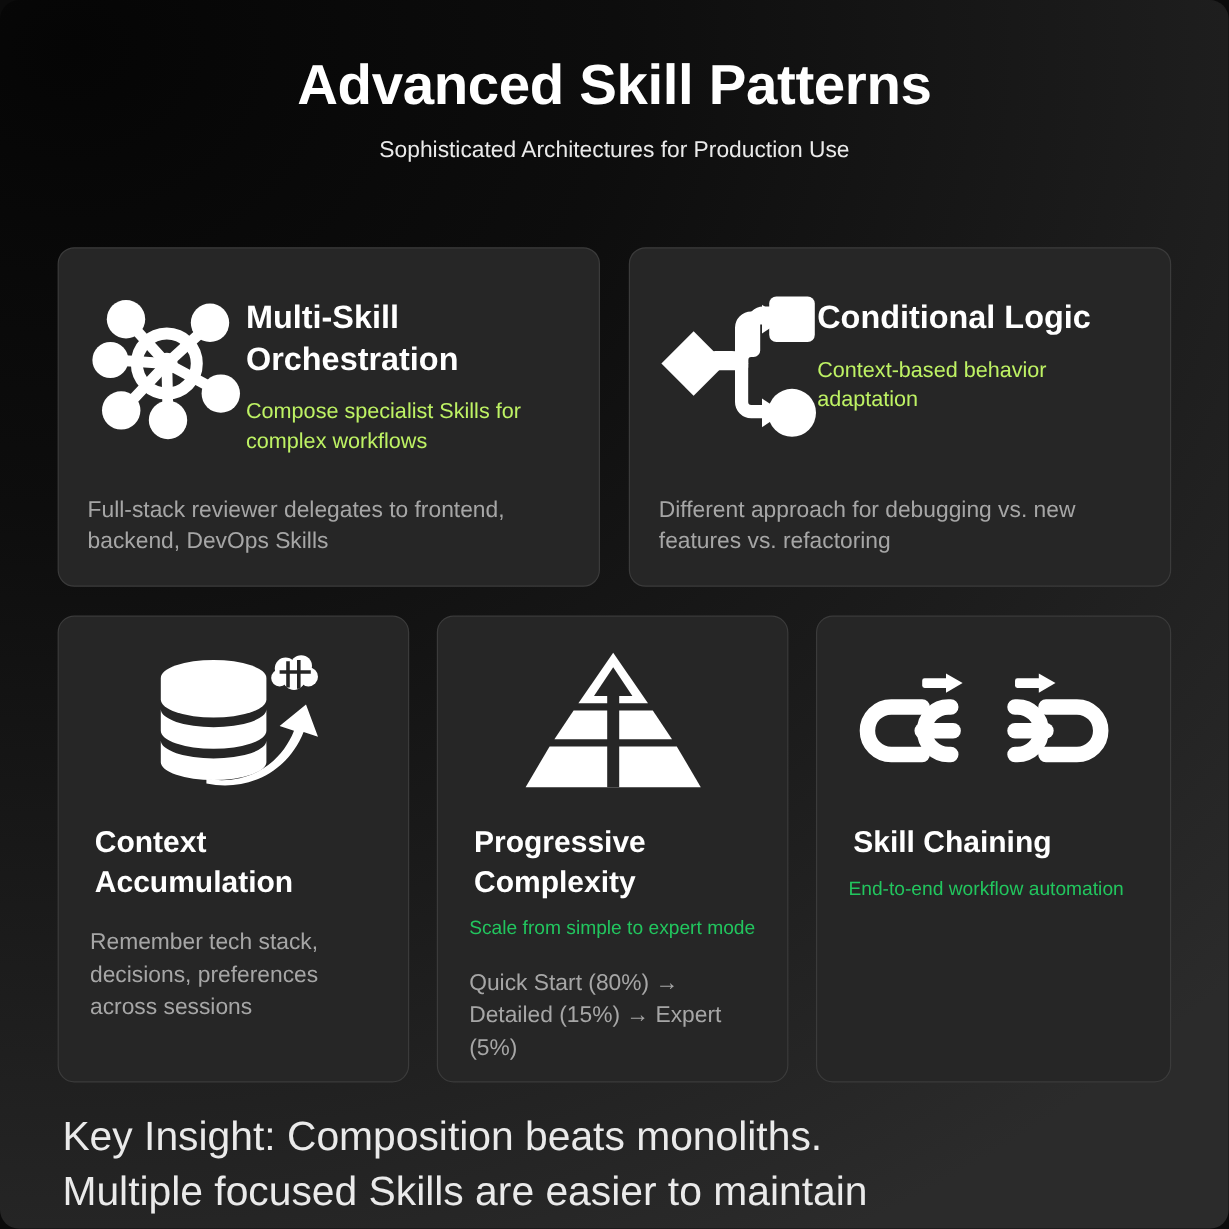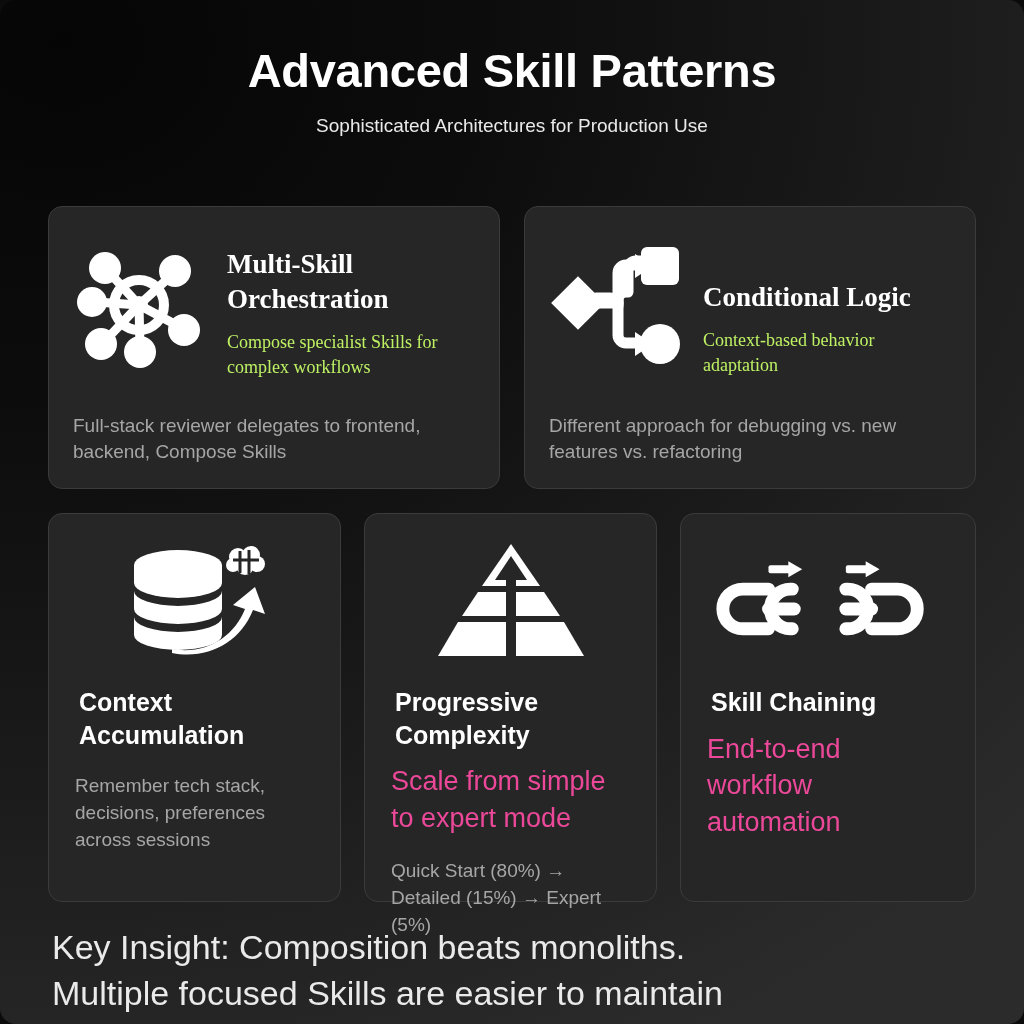--- a/index.html
+++ b/index.html
@@ -79,23 +79,21 @@
   .card-bot {
     width: 294px;
     height: 389px;
     padding: 24px 26px 0 26px;
   }
   .card-bot.wide { width: 296px; }
 
   
   .top-head {
     display: flex;
-    align-items: flex-end;
-    gap: 22px;
-    font-family: Liberation Serif, serif;
+    align-items: flex-start;
   }
   .icon-box {
     flex: 0 0 auto;
     width: 132px;
     height: 148px;
     display: flex;
     align-items: center;
     justify-content: center;
   }
   .top-text { padding-top: 18px; flex: 1 1 auto; }
@@ -136,22 +134,22 @@
   }
   .bot-title {
     margin: 4px;
     font-size: 25px;
     font-weight: bold;
     color: #ffffff;
     line-height: 1.3;
   }
   .bot-desc {
     margin: 12px 0 0 0;
-    font-size: 27px;
-    color: #ec4899;
+    font-size: 16px;
+    color: #22c55e;
     line-height: 1.36;
   }
   .bot-example {
     margin: 22px 0 0 0;
     font-size: 19px;
     color: #a6a6a6;
     line-height: 1.42;
   }
 
   
@@ -214,21 +212,21 @@
             </g>
             <circle cx="65" cy="65" r="25" fill="none" stroke="#ffffff" stroke-width="10"></circle>
             <circle cx="65" cy="65" r="9" fill="#ffffff"></circle>
           </svg>
         </div>
         <div class="top-text">
           <h2 class="card-title">Multi-Skill Orchestration</h2>
           <p class="card-desc">Compose specialist Skills for complex workflows</p>
         </div>
       </div>
-      <p class="card-example top-example">Full-stack reviewer delegates to frontend, backend, Compose Skills</p>
+      <p class="card-example top-example">Full-stack reviewer delegates to frontend, backend, DevOps Skills</p>
     </div>
 
     <div class="card card-top">
       <div class="top-head">
         <div class="icon-box">
           <svg width="132" height="132" viewBox="0 0 132 132" aria-hidden="true">
 
             <rect x="10" y="47" width="38" height="38" transform="rotate(45 29 66)" fill="#ffffff"></rect>
 
             <path d="M47 61 h14 a8 8 0 0 1 8 8 v-6 a8 8 0 0 1 8 -8 h2 v-23 a8 8 0 0 1 8 -8 h10" fill="none" stroke="#ffffff" stroke-width="11" stroke-linecap="round" stroke-linejoin="round"></path>

